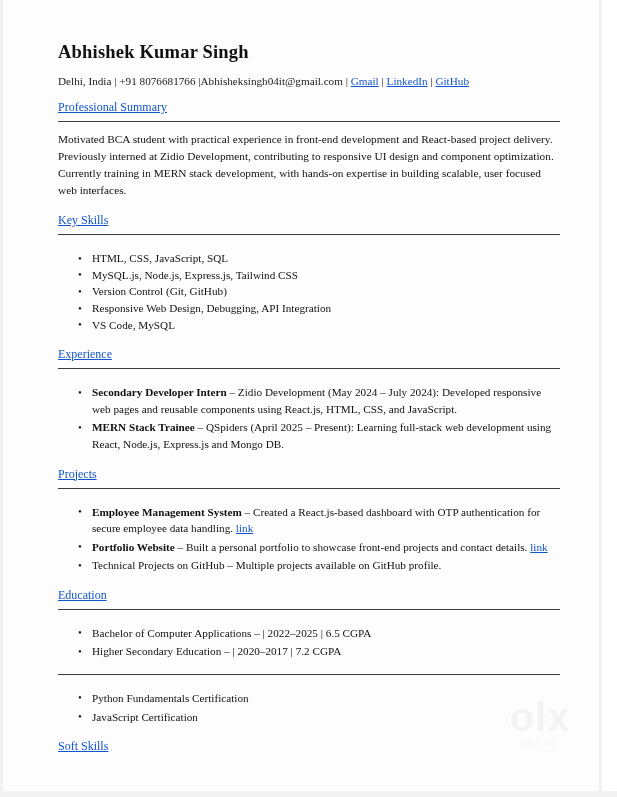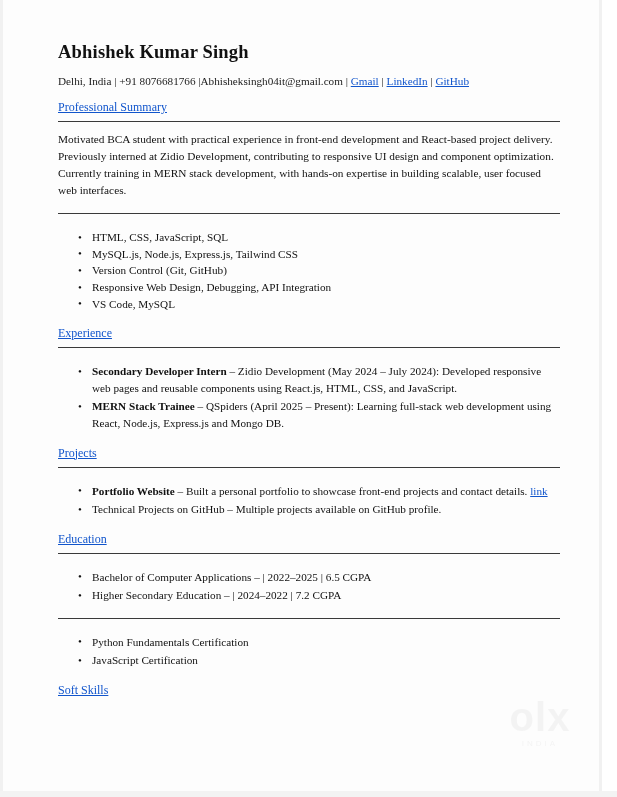--- a/index.html
+++ b/index.html
@@ -155,20 +155,21 @@
       <span>Delhi, India | +91 8076681766 |Abhisheksingh04it@gmail.com | </span><a class="link" href="#">Gmail</a><span> | </span><a class="link" href="#">LinkedIn</a><span> | </span><a class="link" href="#">GitHub</a>
     </div>
 
     <div class="section-block">
       <div class="section-head">Professional Summary</div>
       <hr class="rule">
       <div class="para summary-block">Motivated BCA student with practical experience in front-end development and React-based project delivery. Previously interned at Zidio Development, contributing to responsive UI design and component optimization. Currently training in MERN stack development, with hands-on expertise in building scalable, user focused web interfaces.</div>
     </div>
 
     <div class="section-block">
+      <div class="section-head">Key Skills</div>
       <hr class="rule">
       <div class="spacer-sm"></div>
       <ul class="bullets tight">
         <li>HTML, CSS, JavaScript, SQL</li>
         <li>MySQL.js, Node.js, Express.js, Tailwind CSS</li>
         <li>Version Control (Git, GitHub)</li>
         <li>Responsive Web Design, Debugging, API Integration</li>
         <li>VS Code, MySQL</li>
       </ul>
     </div>
@@ -181,32 +182,33 @@
         <li><span class="b">Secondary Developer Intern</span><span> – Zidio Development (May 2024 – July 2024): Developed responsive web pages and reusable components using React.js, HTML, CSS, and JavaScript.</span></li>
         <li><span class="b">MERN Stack Trainee</span><span> – QSpiders (April 2025 – Present): Learning full-stack web development using React, Node.js, Express.js and Mongo DB.</span></li>
       </ul>
     </div>
 
     <div class="section-block">
       <div class="section-head">Projects</div>
       <hr class="rule">
       <div class="spacer-sm"></div>
       <ul class="bullets spaced">
+        <li><span class="b">Employee Management System</span><span> – Created a React.js-based dashboard with OTP authentication for secure employee data handling. </span><a class="link" href="#">link</a></li>
         <li><span class="b">Portfolio Website</span><span> – Built a personal portfolio to showcase front-end projects and contact details. </span><a class="link" href="#">link</a></li>
         <li><span>Technical Projects on GitHub – Multiple projects available on GitHub profile.</span></li>
       </ul>
     </div>
 
     <div class="section-block">
       <div class="section-head">Education</div>
       <hr class="rule">
       <div class="spacer-sm"></div>
       <ul class="bullets spaced">
         <li>Bachelor of Computer Applications  – | 2022–2025 | 6.5 CGPA</li>
-        <li>Higher Secondary Education – | 2024–2022 | 7.2 CGPA</li>
+        <li>Higher Secondary Education – | 2020–2017 | 7.2 CGPA</li>
       </ul>
     </div>
 
     <div class="section-block">
       <hr class="rule">
       <div class="spacer-sm"></div>
       <ul class="bullets spaced">
         <li>Python Fundamentals Certification</li>
         <li>JavaScript Certification</li>
       </ul>

